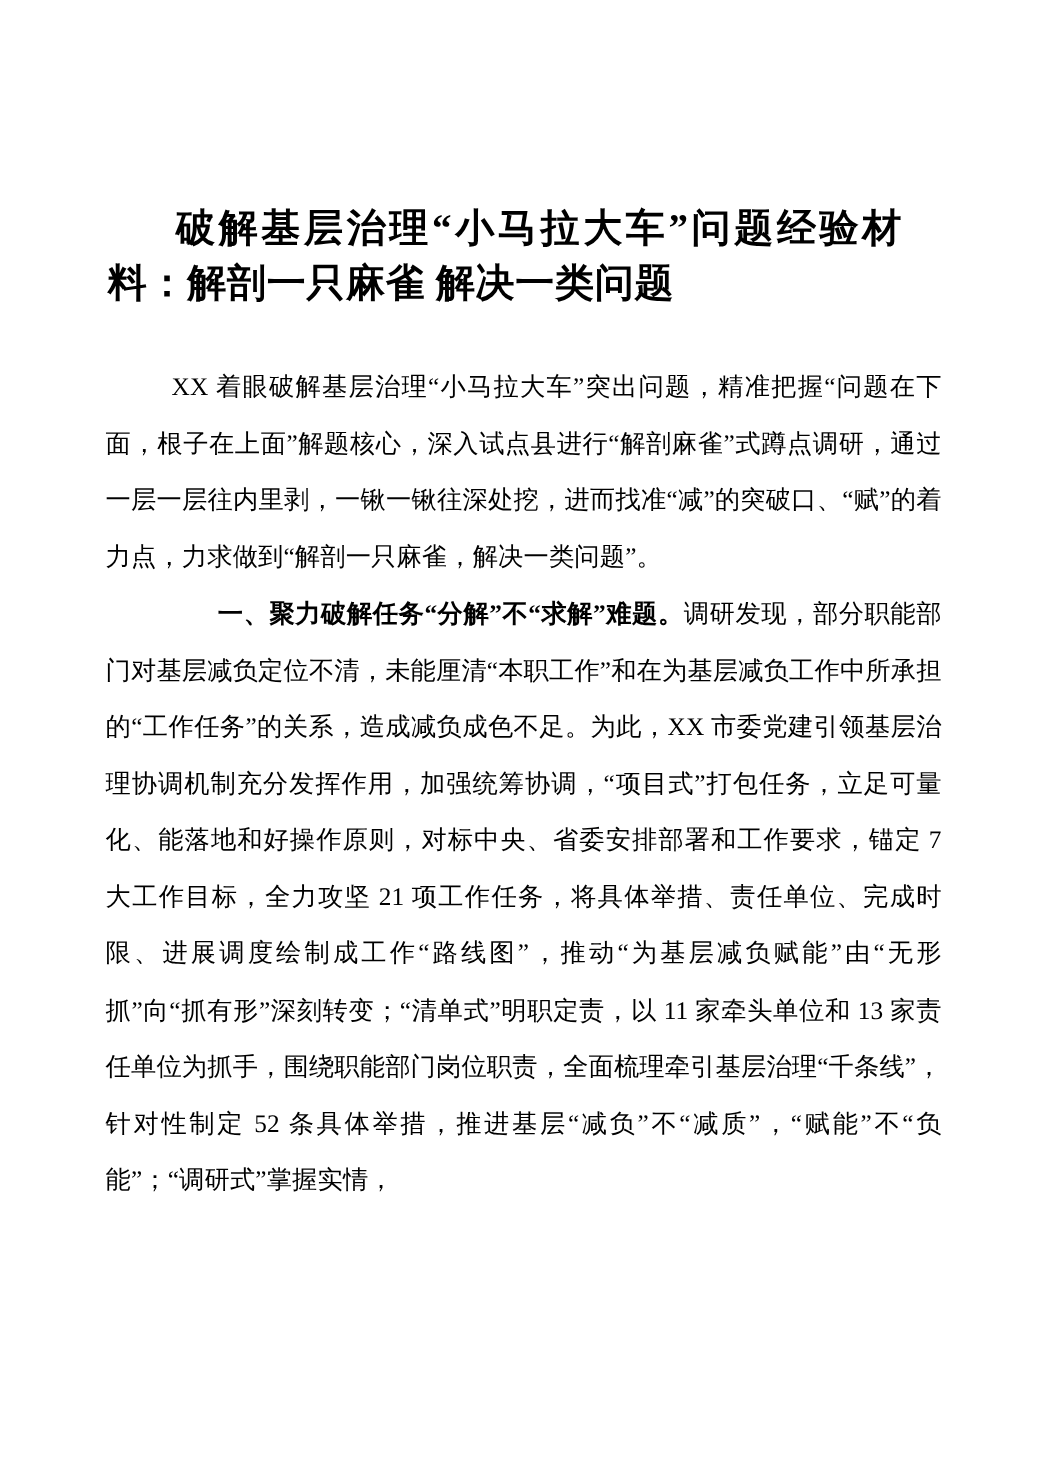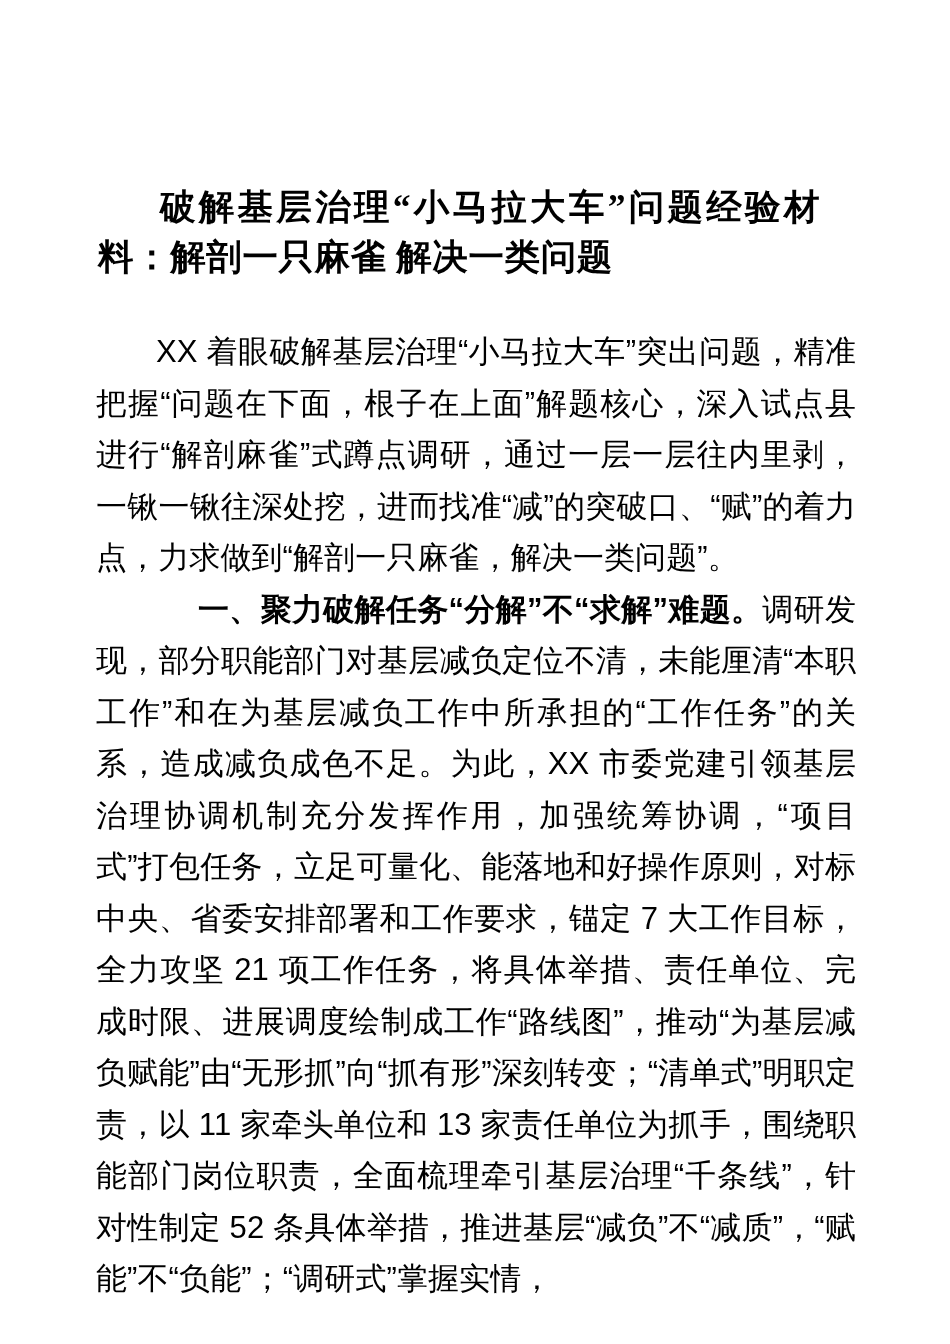--- a/index.html
+++ b/index.html
@@ -37,22 +37,22 @@
     margin: 0 0 0 0;
     color: #000000;
     word-break: break-all;
     width: 722px;
     padding-left: 2px;
   }
   .title-spacer {
     height: 44px;
   }
   p.para {
-    font-family: Liberation Sans, sans-serif;
-    font-size: 31px;
+    font-family: Liberation Serif, serif;
+    font-size: 23px;
     line-height: 51.5px;
     letter-spacing: 0.1px;
     text-indent: 60px;
     text-align: justify;
     text-align-last: left;
     margin: 0;
     word-break: break-all;
     color: #000000;
   }
   p.para .lead {

